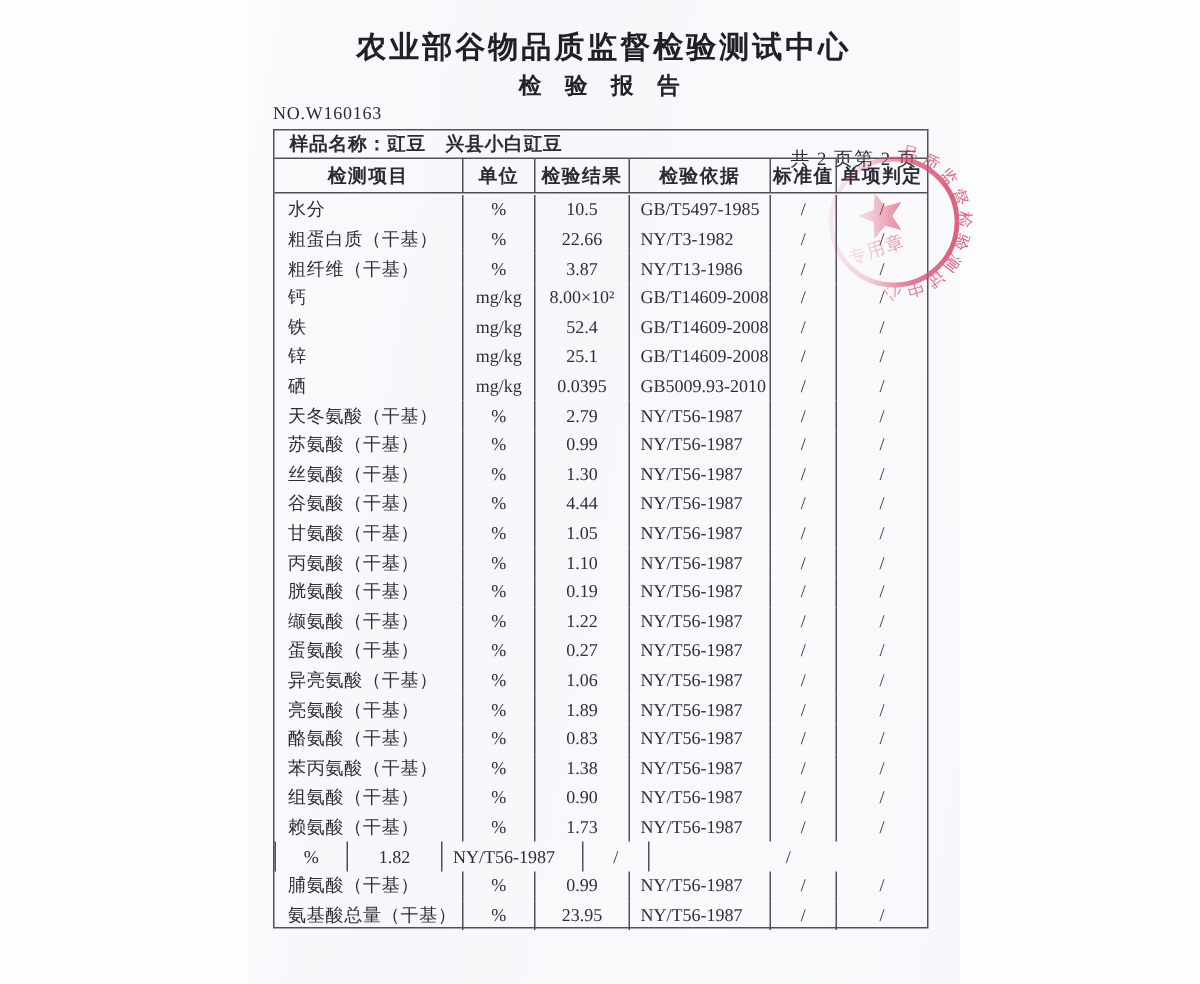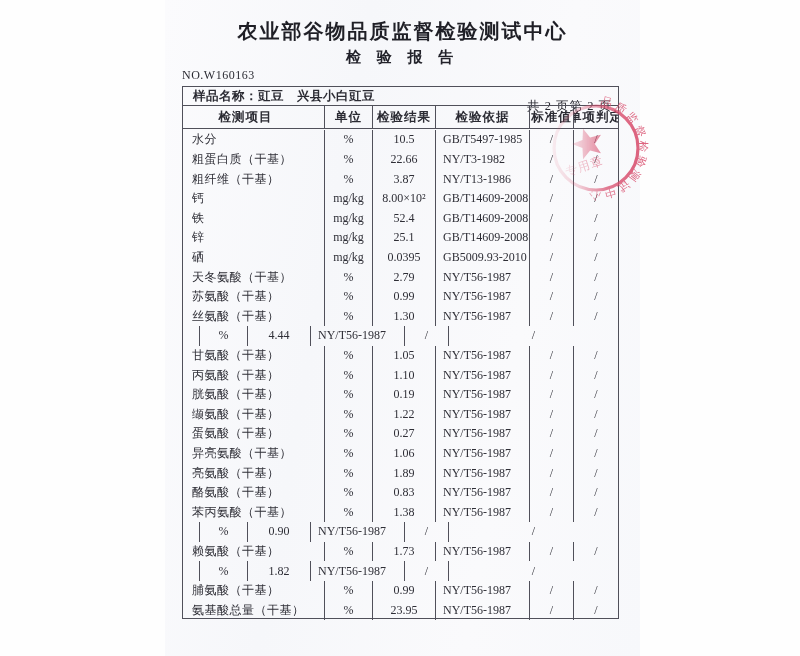--- a/index.html
+++ b/index.html
@@ -35,21 +35,21 @@
   }
   .thead{display:flex;height:23px;border-bottom:1px solid #50505a;box-sizing:border-box;}
   .thead .cell{
     display:flex;align-items:center;justify-content:center;
     font-size:12.5px;font-weight:700;letter-spacing:1px;
   }
   .tbody{display:flex;flex-direction:column;padding-top:1px;}
   .trow{display:flex;height:19.62px;box-sizing:border-box;}
   .cell{box-sizing:border-box;overflow:hidden;white-space:nowrap;}
   .c0{width:125px;}
-  .c1{width:48px;margin-left:16px;}
+  .c1{width:48px;}
   .c2{width:63px;}
   .c3{width:94px;}
   .c4{width:44px;}
   .c5{flex:1;}
   .c1,.c2,.c3,.c4,.c5{border-left:1px solid #50505a;}
   .trow .cell{display:flex;align-items:center;font-size:12px;color:#2e2e36;}
   .trow .c0{justify-content:flex-start;padding-left:9px;letter-spacing:0.5px;}
   .trow .c1,.trow .c2,.trow .c4,.trow .c5{justify-content:center;}
   .trow .c3{justify-content:flex-start;padding-left:7px;}
   .stamp{position:absolute;left:378px;top:96px;pointer-events:none;opacity:0.88;}
@@ -155,20 +155,21 @@
           </div>
           <div class="trow">
             <div class="cell c0">丝氨酸（干基）</div>
             <div class="cell c1">%</div>
             <div class="cell c2">1.30</div>
             <div class="cell c3">NY/T56-1987</div>
             <div class="cell c4">/</div>
             <div class="cell c5">/</div>
           </div>
           <div class="trow">
+            <div class="cell c0">谷氨酸（干基）</div>
             <div class="cell c1">%</div>
             <div class="cell c2">4.44</div>
             <div class="cell c3">NY/T56-1987</div>
             <div class="cell c4">/</div>
             <div class="cell c5">/</div>
           </div>
           <div class="trow">
             <div class="cell c0">甘氨酸（干基）</div>
             <div class="cell c1">%</div>
             <div class="cell c2">1.05</div>
@@ -234,20 +235,21 @@
           </div>
           <div class="trow">
             <div class="cell c0">苯丙氨酸（干基）</div>
             <div class="cell c1">%</div>
             <div class="cell c2">1.38</div>
             <div class="cell c3">NY/T56-1987</div>
             <div class="cell c4">/</div>
             <div class="cell c5">/</div>
           </div>
           <div class="trow">
+            <div class="cell c0">组氨酸（干基）</div>
             <div class="cell c1">%</div>
             <div class="cell c2">0.90</div>
             <div class="cell c3">NY/T56-1987</div>
             <div class="cell c4">/</div>
             <div class="cell c5">/</div>
           </div>
           <div class="trow">
             <div class="cell c0">赖氨酸（干基）</div>
             <div class="cell c1">%</div>
             <div class="cell c2">1.73</div>

